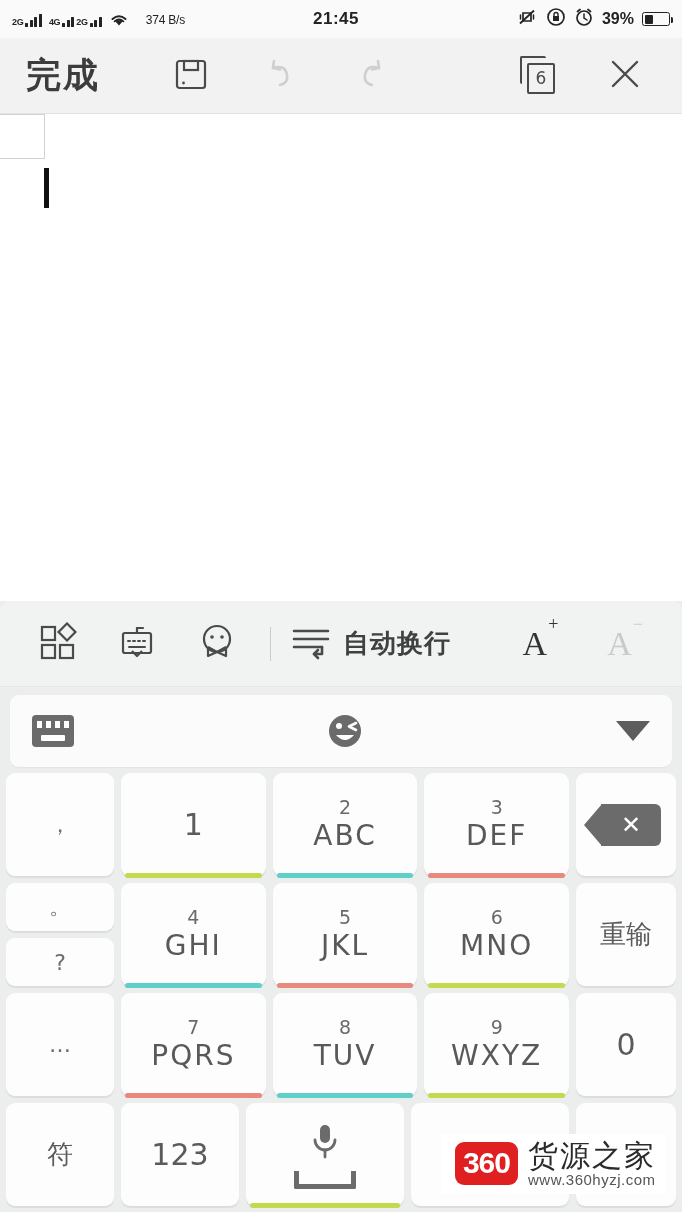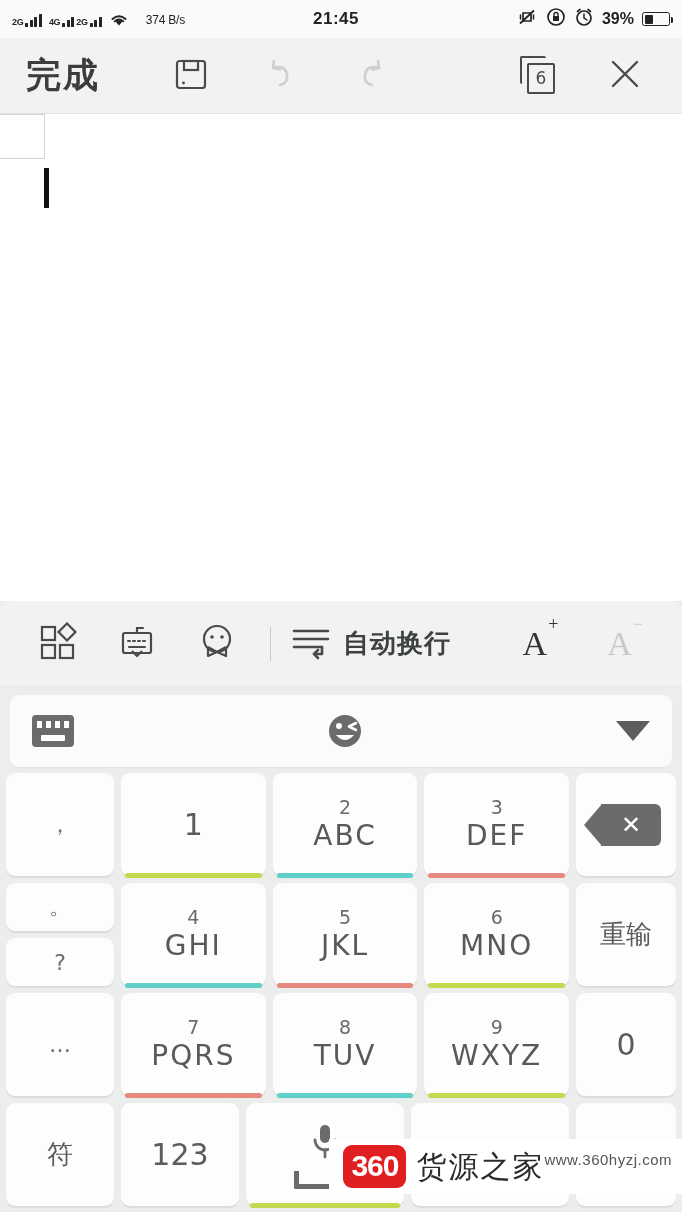--- a/index.html
+++ b/index.html
@@ -166,30 +166,30 @@
     border-right: 18px solid #6b6b6b;
   }
   .bks-x { color: #fff; font-size: 24px; font-weight: 700; line-height: 1; }
   .mic-key { display: flex; flex-direction: column; align-items: center; justify-content: center; gap: 6px; }
   .spacebar-glyph {
     width: 62px; height: 18px; border: 5px solid #6b6b6b; border-top: none; border-radius: 0 0 2px 2px;
   }
 
   
   .watermark {
-    position: absolute; right: 0px; bottom: 18px;
+    position: absolute; right: 16px; bottom: 18px;
     background: #fff; padding: 6px 10px 6px 14px;
     display: flex; align-items: center; gap: 10px;
   }
   .wm-360 {
     background: #e02020; color: #fff; border-radius: 9px;
     font-family: "Liberation Sans", sans-serif; font-weight: 700;
     font-size: 30px; line-height: 1; padding: 6px 8px 7px 8px; letter-spacing: -1px;
   }
-  .wm-texts { display: flex; flex-direction: row; }
+  .wm-texts { display: flex; flex-direction: column; }
   .wm-cn { font-family: "DejaVu Serif", serif; font-size: 30px; color: #2b2b2b; letter-spacing: 2px; line-height: 1.05; }
   .wm-url { font-family: Liberation Sans, sans-serif; font-size: 15px; color: #555; letter-spacing: .5px; }
 </style>
 </head>
 <body>
 
 <div class="screen">
 
   <div class="statusbar">
     <div class="sb-left">

